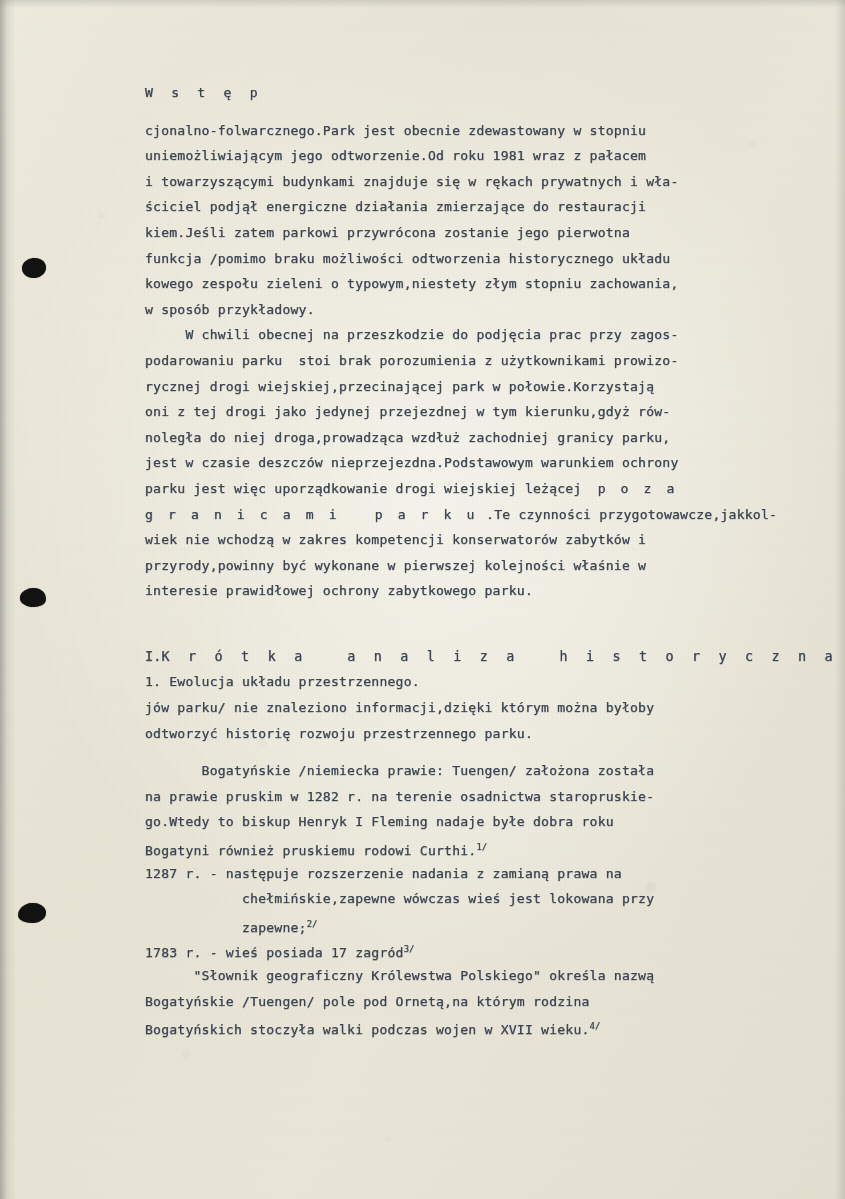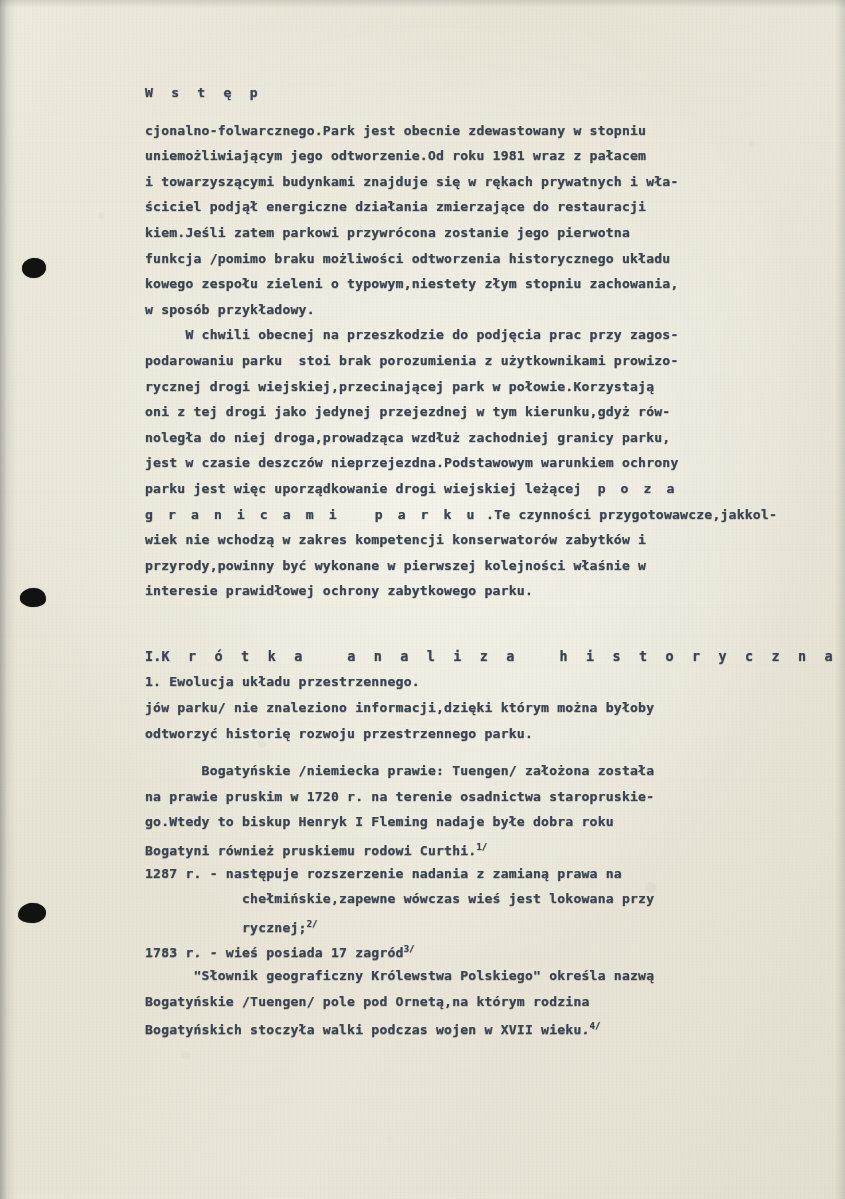--- a/index.html
+++ b/index.html
@@ -77,21 +77,21 @@
   #sheet {
     position: absolute;
     left: 0; top: 0;
     width: 845px;
     height: 1199px;
   }
 
   .typed {
     font-family: "DejaVu Sans Mono", "Liberation Mono", monospace;
     color: #3b4450;
-    font-weight: 700;
+    font-weight: 400;
     letter-spacing: 0.2px;
     white-space: pre;
     text-shadow:
       0.45px 0 0 rgba(70,82,96,0.40),
       -0.4px 0.3px 0 rgba(88,98,112,0.28),
       0 0.5px 0.6px rgba(60,70,84,0.22);
   }
 
   #body-block {
     position: absolute;
@@ -198,29 +198,29 @@
 
       <div>
         <div class="typed line">jów parku/ nie znaleziono informacji,dzięki którym można byłoby</div>
         <div class="typed line">odtworzyć historię rozwoju przestrzennego parku.</div>
       </div>
 
       <div class="gap-sm"></div>
 
       <div>
         <div class="typed line">       Bogatyńskie /niemiecka prawie: Tuengen/ założona została</div>
-        <div class="typed line">na prawie pruskim w 1720 r. na terenie osadnictwa staropruskie-</div>
+        <div class="typed line">na prawie pruskim w 1282 r. na terenie osadnictwa staropruskie-</div>
         <div class="typed line">go.Wtedy to biskup Henryk I Fleming nadaje byłe dobra roku</div>
         <div class="typed line"><span>Bogatyni również pruskiemu rodowi Curthi.</span><span class="sup">1/</span></div>
       </div>
 
       <div>
         <div class="typed line">1287 r. - następuje rozszerzenie nadania z zamianą prawa na</div>
         <div class="typed line">            chełmińskie,zapewne wówczas wieś jest lokowana przy</div>
-        <div class="typed line"><span>            rycznej;</span><span class="sup">2/</span></div>
+        <div class="typed line"><span>            zapewne;</span><span class="sup">2/</span></div>
       </div>
 
       <div>
         <div class="typed line"><span>1783 r. - wieś posiada 17 zagród</span><span class="sup">3/</span></div>
       </div>
 
       <div>
         <div class="typed line">      "Słownik geograficzny Królewstwa Polskiego" określa nazwą</div>
         <div class="typed line">Bogatyńskie /Tuengen/ pole pod Ornetą,na którym rodzina</div>
         <div class="typed line"><span>Bogatyńskich stoczyła walki podczas wojen w XVII wieku.</span><span class="sup">4/</span></div>

